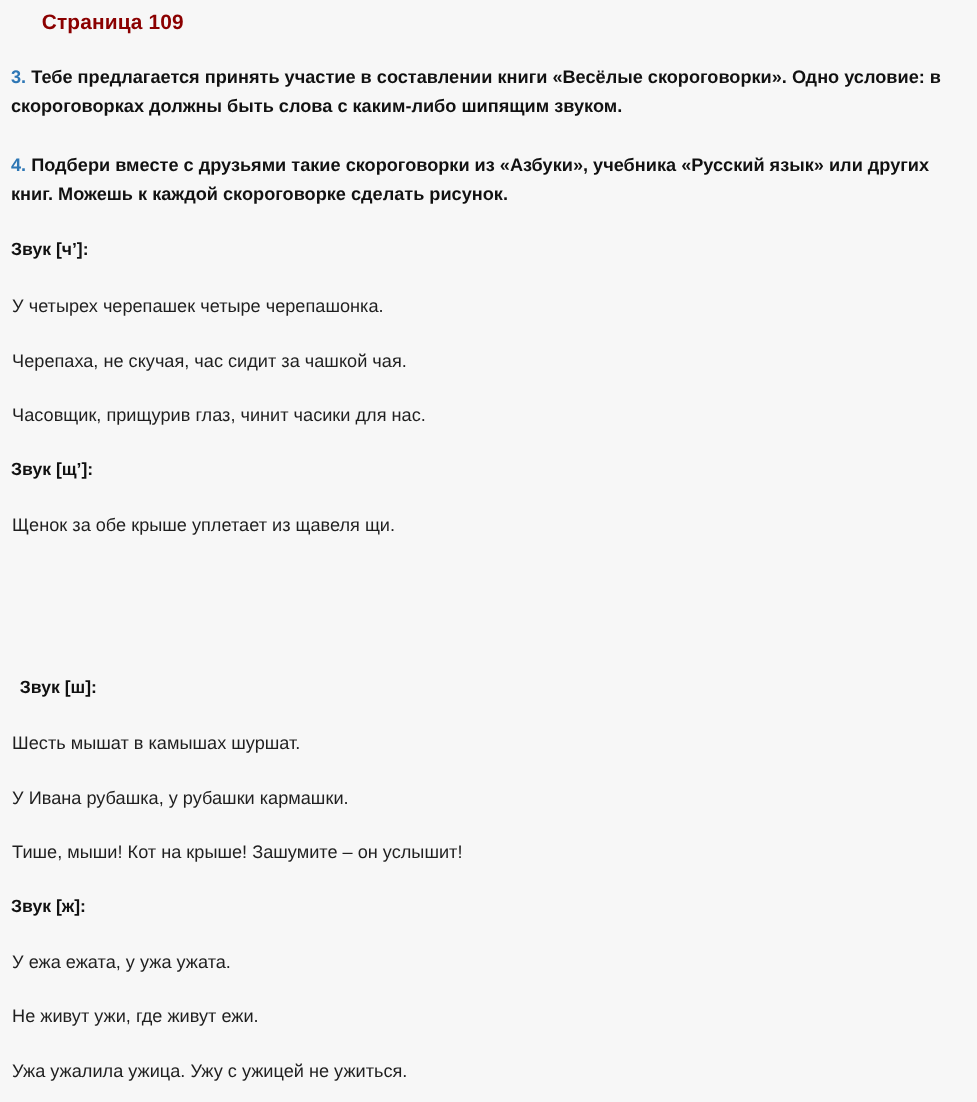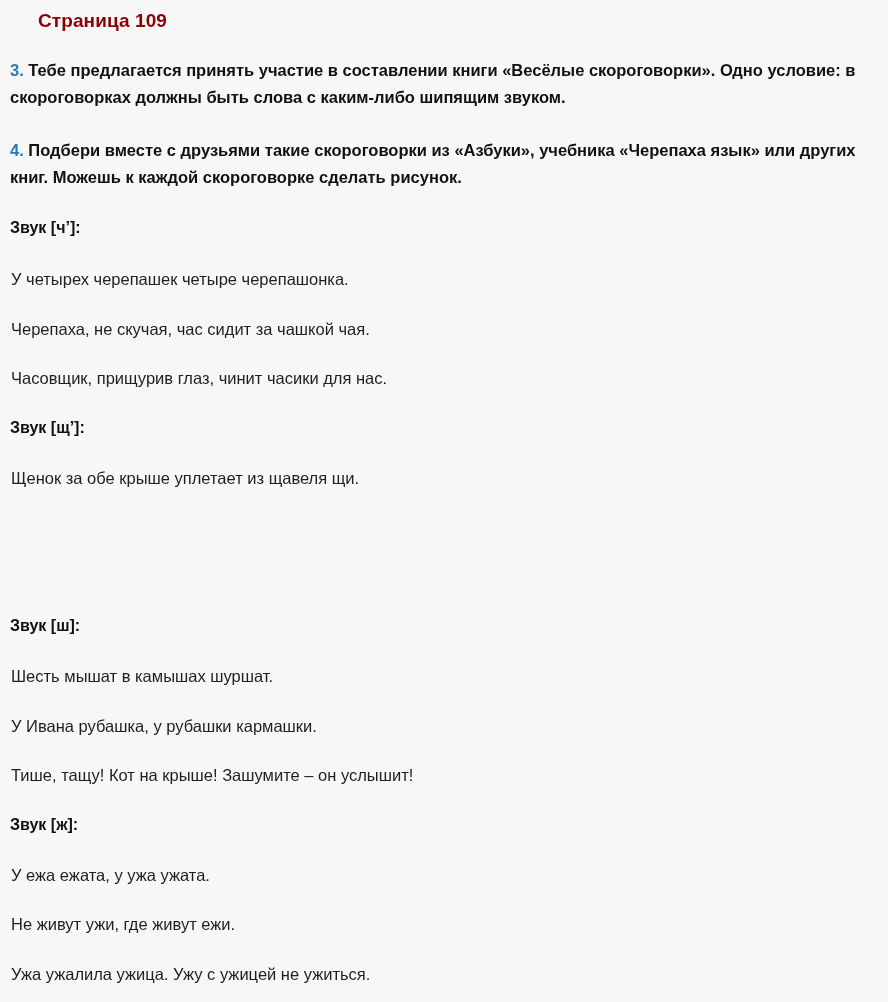--- a/index.html
+++ b/index.html
@@ -78,34 +78,34 @@
 
   <div class="page-title">Страница 109</div>
 
   <div class="task" style="top:57px;">
     <span class="task-num">3.</span>
     <span>Тебе предлагается принять участие в составлении книги «Весёлые скороговорки». Одно условие: в скороговорках должны быть слова с каким-либо шипящим звуком.</span>
   </div>
 
   <div class="task" style="top:137px;">
     <span class="task-num">4.</span>
-    <span>Подбери вместе с друзьями такие скороговорки из «Азбуки», учебника «Черепаха язык» или других книг. Можешь к каждой скороговорке сделать рисунок.</span>
+    <span>Подбери вместе с друзьями такие скороговорки из «Азбуки», учебника «Русский язык» или других книг. Можешь к каждой скороговорке сделать рисунок.</span>
   </div>
 
   <div class="sound-heading" style="top:219px;text-align:center;">Звук [ч’]:</div>
   <div class="twister" style="top:270px;">У четырех черепашек четыре черепашонка.</div>
   <div class="twister" style="top:320px;">Черепаха, не скучая, час сидит за чашкой чая.</div>
   <div class="twister" style="top:369px;">Часовщик, прищурив глаз, чинит часики для нас.</div>
 
   <div class="sound-heading" style="top:419px;">Звук [щ’]:</div>
   <div class="twister" style="top:469px;">Щенок за обе крыше уплетает из щавеля щи.</div>
 
-  <div class="sound-heading" style="top:617px;">Звук [ш]:</div>
+  <div class="sound-heading" style="top:617px;margin-left:8px;">Звук [ш]:</div>
   <div class="twister" style="top:667px;">Шесть мышат в камышах шуршат.</div>
   <div class="twister" style="top:717px;">У Ивана рубашка, у рубашки кармашки.</div>
-  <div class="twister" style="top:766px;">Тише, тащу! Кот на крыше! Зашумите – он услышит!</div>
+  <div class="twister" style="top:766px;">Тише, мыши! Кот на крыше! Зашумите – он услышит!</div>
 
   <div class="sound-heading" style="top:816px;">Звук [ж]:</div>
   <div class="twister" style="top:866px;">У ежа ежата, у ужа ужата.</div>
   <div class="twister" style="top:915px;">Не живут ужи, где живут ежи.</div>
   <div class="twister" style="top:965px;">Ужа ужалила ужица. Ужу с ужицей не ужиться.</div>
 
 </div>
 
 </body></html>

